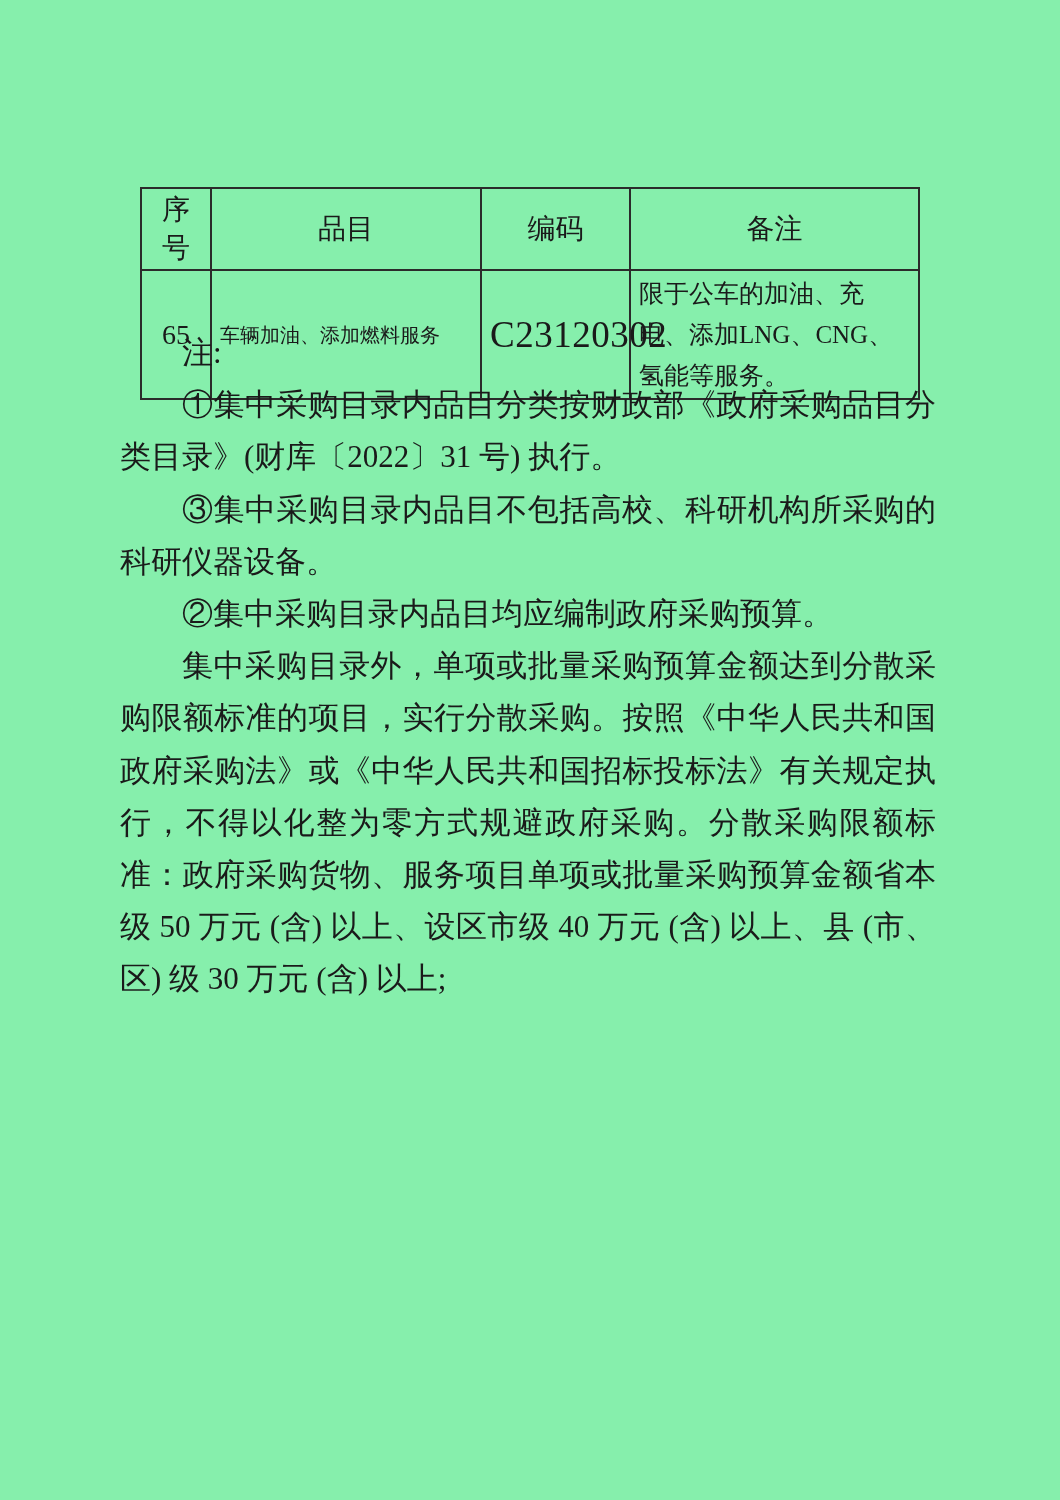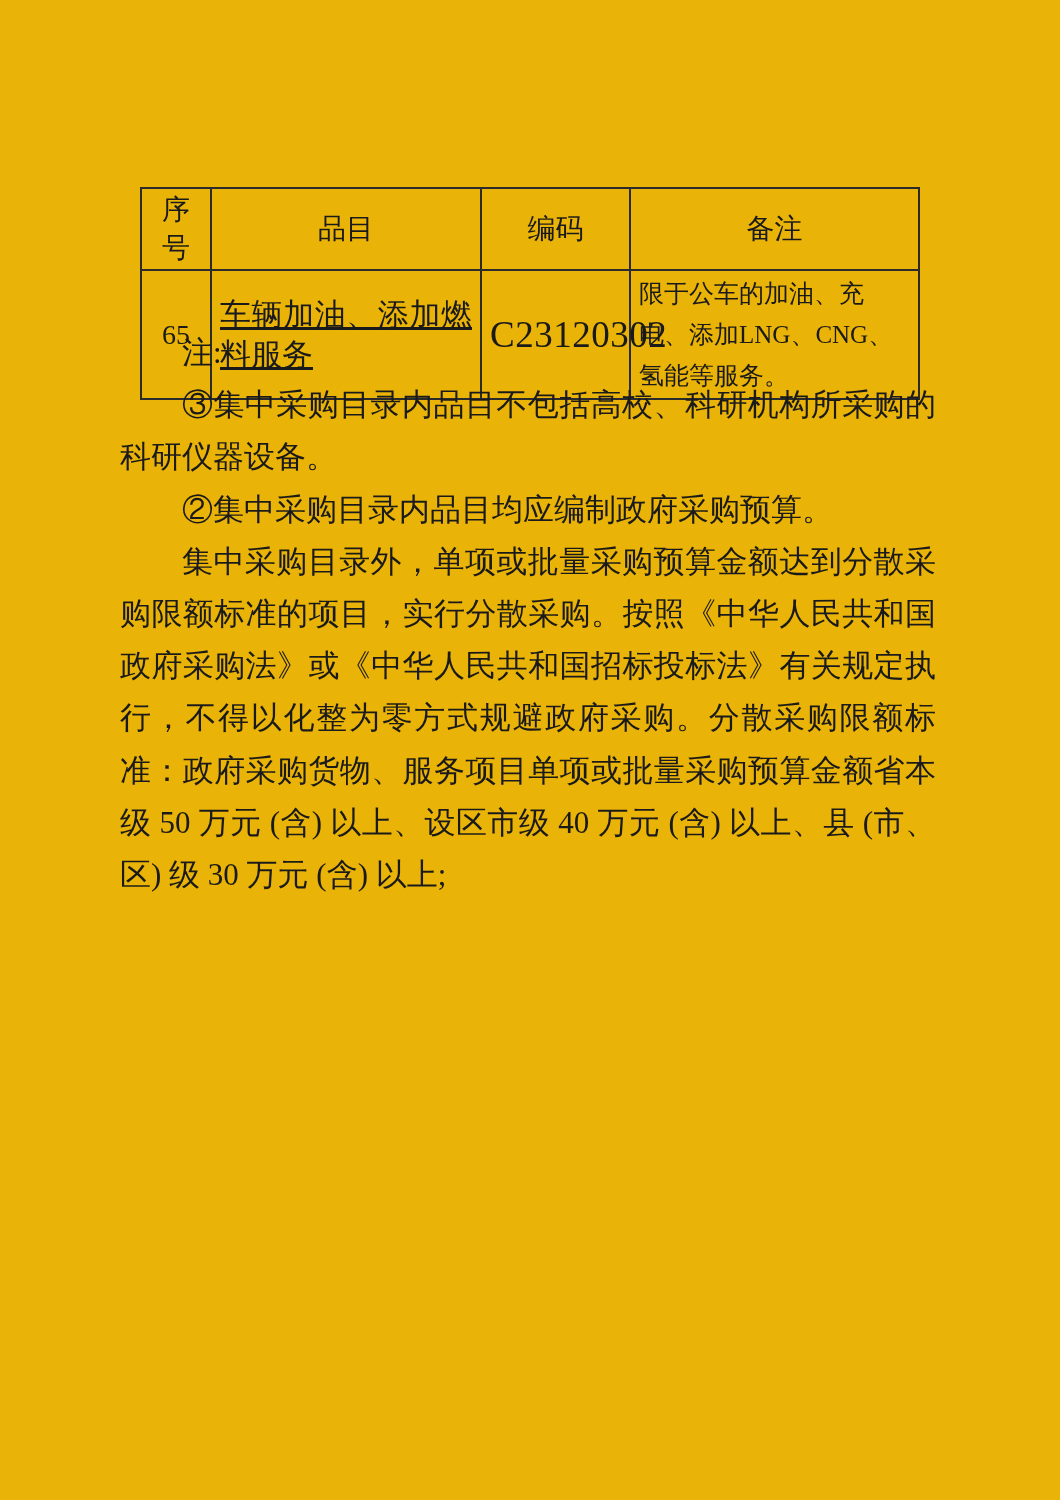--- a/index.html
+++ b/index.html
@@ -4,21 +4,21 @@
 <style>
   html, body {
     margin: 0;
     padding: 0;
     background: #e8e8e8;
   }
   .page {
     position: relative;
     width: 1060px;
     height: 1500px;
-    background: #eab308;
+    background: #86efac;
     color: #1a1a1a;
     font-family: "Liberation Serif", "DejaVu Serif", serif;
     overflow: hidden;
   }
   table.items {
     position: absolute;
     left: 140px;
     top: 187px;
     width: 778px;
     border-collapse: collapse;
@@ -39,25 +39,24 @@
     height: 56px;
     text-align: center;
     font-size: 28px;
   }
   table.items tbody tr { height: 66px; }
   td.cell-no {
     text-align: center;
     font-size: 28px;
   }
   td.cell-item {
-    font-size: 31px;
+    font-size: 20px;
     line-height: 40px;
     text-align: justify;
     padding: 2px 6px;
-    text-decoration: underline;
   }
   td.cell-code {
     text-align: center;
     font-size: 37px;
     letter-spacing: 0.5px;
   }
   td.cell-remark {
     font-size: 25px;
     line-height: 41px;
     padding: 2px 7px;
@@ -103,18 +102,19 @@
         <td class="cell-no">65</td>
         <td class="cell-item">车辆加油、添加燃料服务</td>
         <td class="cell-code">C23120302</td>
         <td class="cell-remark">限于公车的加油、充电、添加LNG、CNG、氢能等服务。</td>
       </tr>
     </tbody>
   </table>
 
   <div class="body-text">
     <p>注:</p>
+    <p>①集中采购目录内品目分类按财政部《政府采购品目分类目录》(财库〔2022〕31 号) 执行。</p>
     <p>③集中采购目录内品目不包括高校、科研机构所采购的科研仪器设备。</p>
     <p>②集中采购目录内品目均应编制政府采购预算。</p>
     <p>集中采购目录外，单项或批量采购预算金额达到分散采购限额标准的项目，实行分散采购。按照《中华人民共和国政府采购法》或《中华人民共和国招标投标法》有关规定执行，不得以化整为零方式规避政府采购。分散采购限额标准：政府采购货物、服务项目单项或批量采购预算金额省本级 50 万元 (含) 以上、设区市级 40 万元 (含) 以上、县 (市、区) 级 30 万元 (含) 以上;</p>
   </div>
 
 </div>
 
 </body></html>

